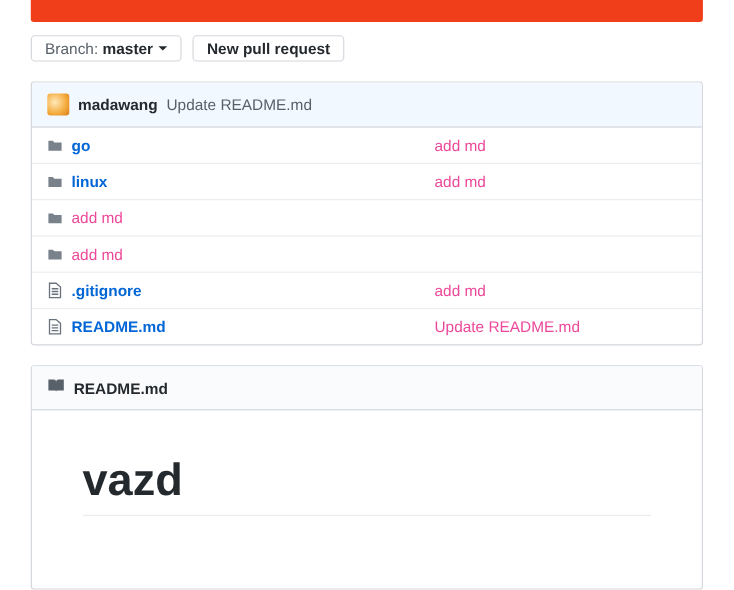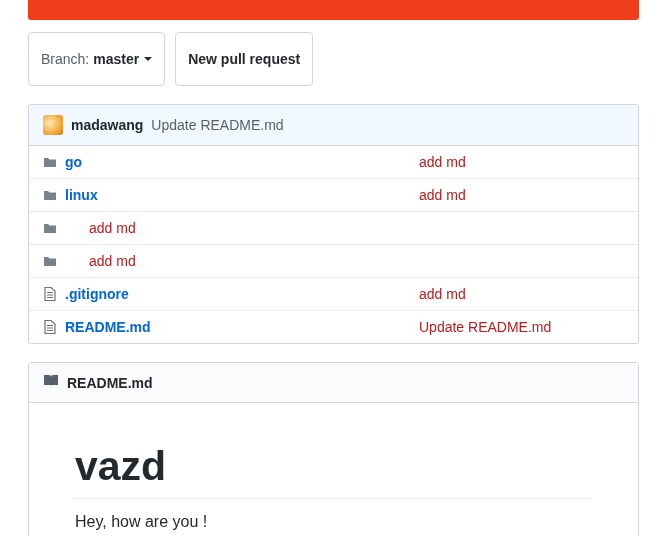--- a/index.html
+++ b/index.html
@@ -18,21 +18,21 @@
   }
   .toolbar {
     display: flex;
     align-items: center;
     padding: 0 28px 18px 28px;
     gap: 10px;
   }
   .btn {
     display: inline-flex;
     align-items: center;
-    padding: 16px 12px;
+    padding: 1px 12px;
     font-size: 14px;
     font-weight: 600;
     line-height: 20px;
     background: #fff;
     border: 1px solid #d1d5da;
     border-radius: 4px;
     cursor: pointer;
     color: #24292e;
     white-space: nowrap;
   }
@@ -72,21 +72,21 @@
   .row {
     display: flex;
     align-items: center;
     padding: 8px 14px;
     border-bottom: 1px solid #eaecef;
   }
   .row:last-child { border-bottom: none; }
   .cell-icon { width: 22px; flex-shrink: 0; display: flex; align-items: center; }
   .cell-name { width: 330px; flex-shrink: 0; }
   .cell-name a { color: #0366d6; text-decoration: none; font-weight: bold; }
-  .cell-msg { color: #b91c1c; flex: 1; margin-left: 24px; }
+  .cell-msg { color: #ec4899; flex: 1; }
   .folder-icon svg { fill: #79818b; }
   .file-icon svg { fill: none; stroke: #6a737d; }
   .readme-box {
     margin: 18px 28px 22px 28px;
     border: 1px solid #d1d5da;
     border-radius: 3px;
   }
   .readme-header {
     display: flex;
     align-items: center;
@@ -195,15 +195,14 @@
   <div class="readme-header">
     <span>
       <svg width="16" height="16" viewBox="0 0 16 16">
           <path fill="#586069" d="M1 2h5a2 2 0 0 1 2 2v9a1 1 0 0 0-1-1H1V2zm14 0h-5a2 2 0 0 0-2 2v9a1 1 0 0 1 1-1h6V2z"></path>
         </svg>
     </span>
     <span class="fname">README.md</span>
   </div>
   <div class="readme-body">
     <h1>vazd</h1>
-    <p>Hey, how are you !</p>
   </div>
 </div>
 
 </body></html>

